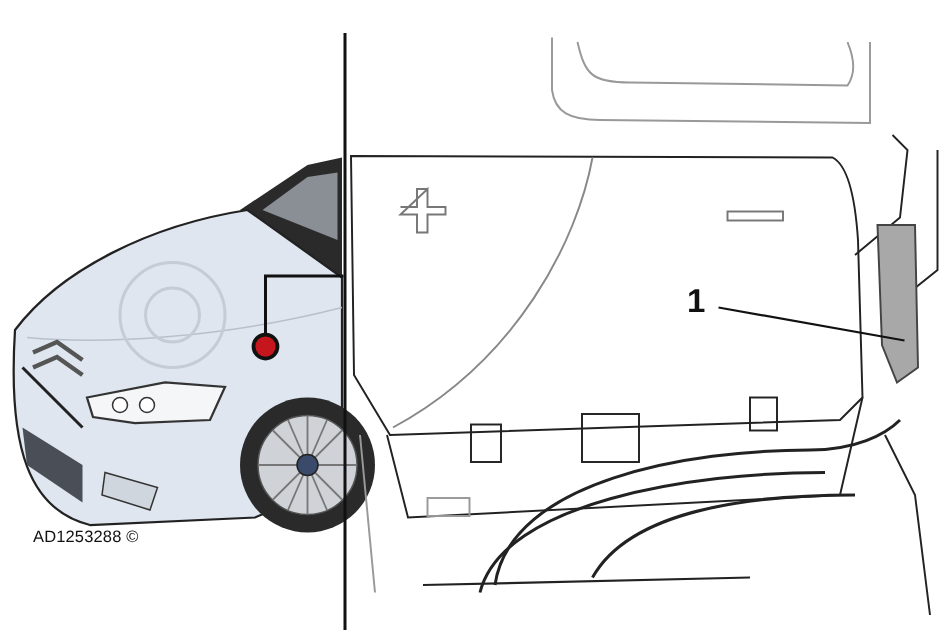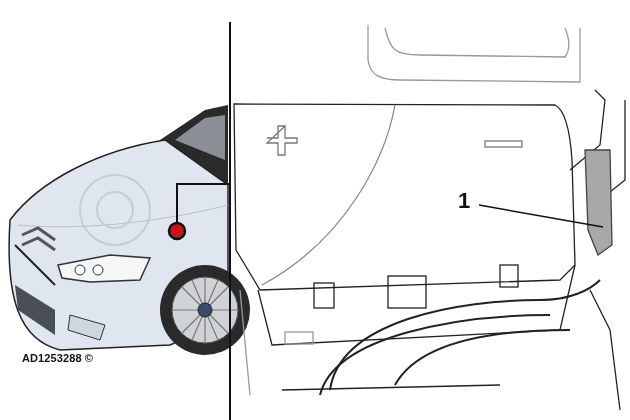--- a/index.html
+++ b/index.html
@@ -1,18 +1,18 @@
 <!DOCTYPE html>
 <html><head>
   <meta charset="utf-8">
   <style>
     html, body { margin: 0; padding: 0; background: #ffffff; }
     body { width: 630px; height: 420px; position: relative; overflow: hidden; font-family: "Liberation Sans", sans-serif; }
     .canvas { position: absolute; left: 0; top: 0; width: 630px; height: 420px; }
-    .ref-code { position: absolute; left: 22px; top: 352px; font-size: 11px; font-weight: bold; color: #111; letter-spacing: 0.1px; }
+    .ref-code { position: absolute; left: 22px; top: 352px; font-size: 11px; font-weight: normal; color: #111; letter-spacing: 0.1px; }
     .callout-num { position: absolute; left: 458px; top: 188px; font-size: 22px; font-weight: bold; color: #111; }
     .divider { position: absolute; left: 229px; top: 22px; width: 2px; height: 398px; background: #111; }
   </style>
 </head>
 <body>
 
 <div class="canvas">
   <svg width="630" height="420" viewBox="0 0 630 420" xmlns="http://www.w3.org/2000/svg">
 
     <g>

